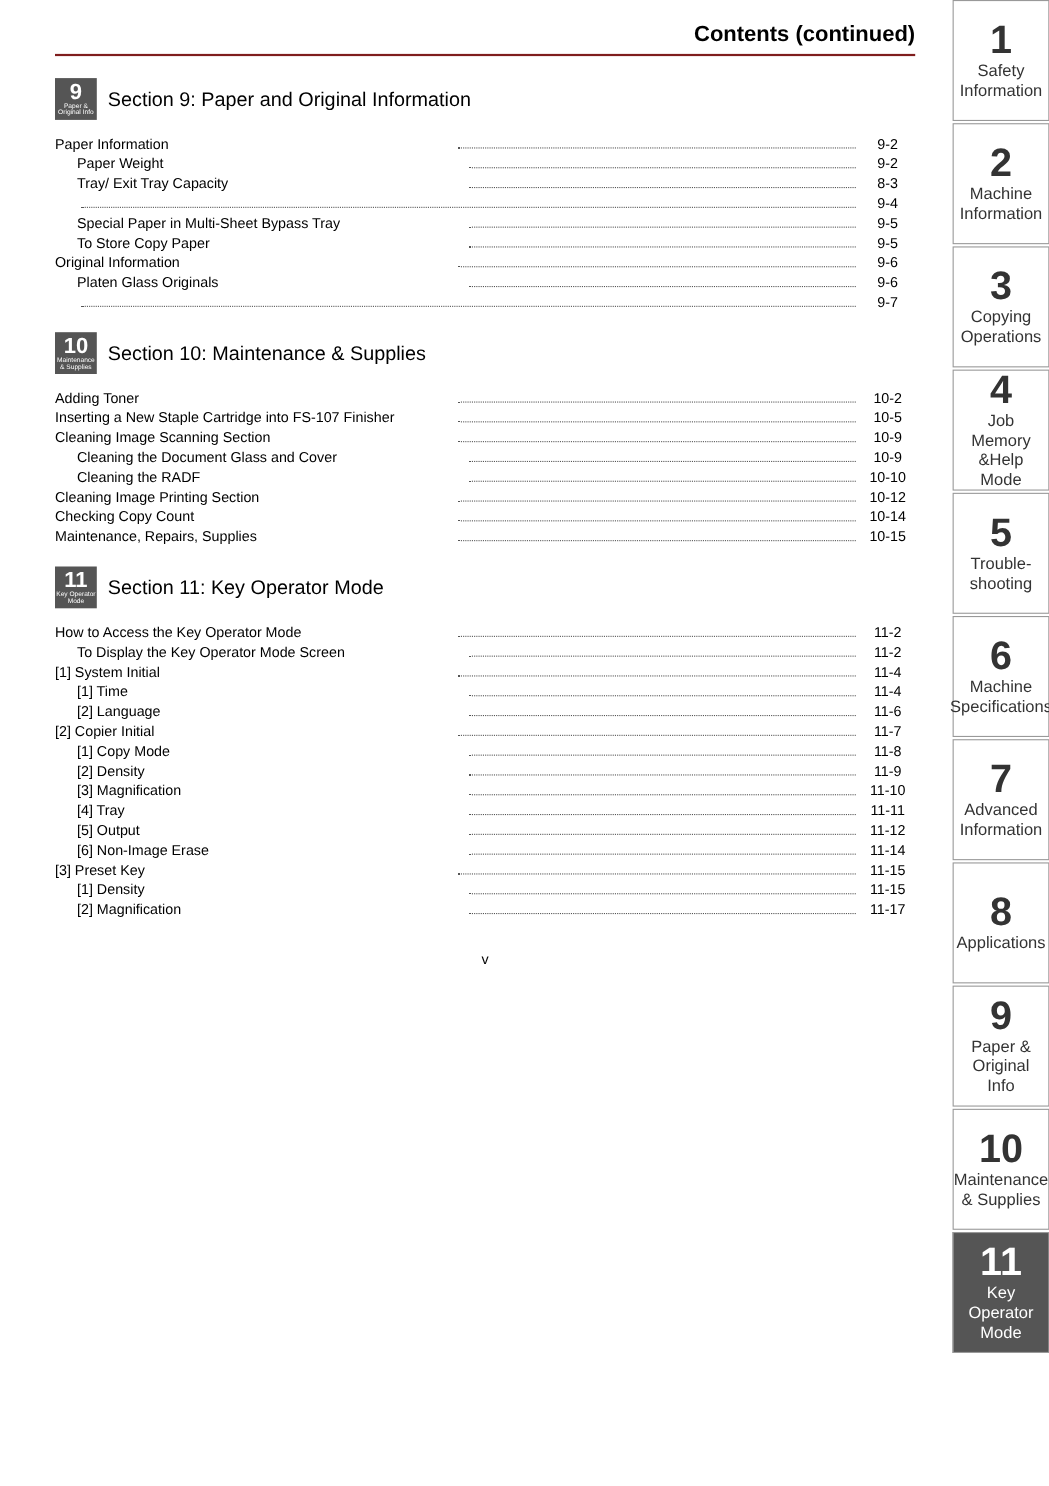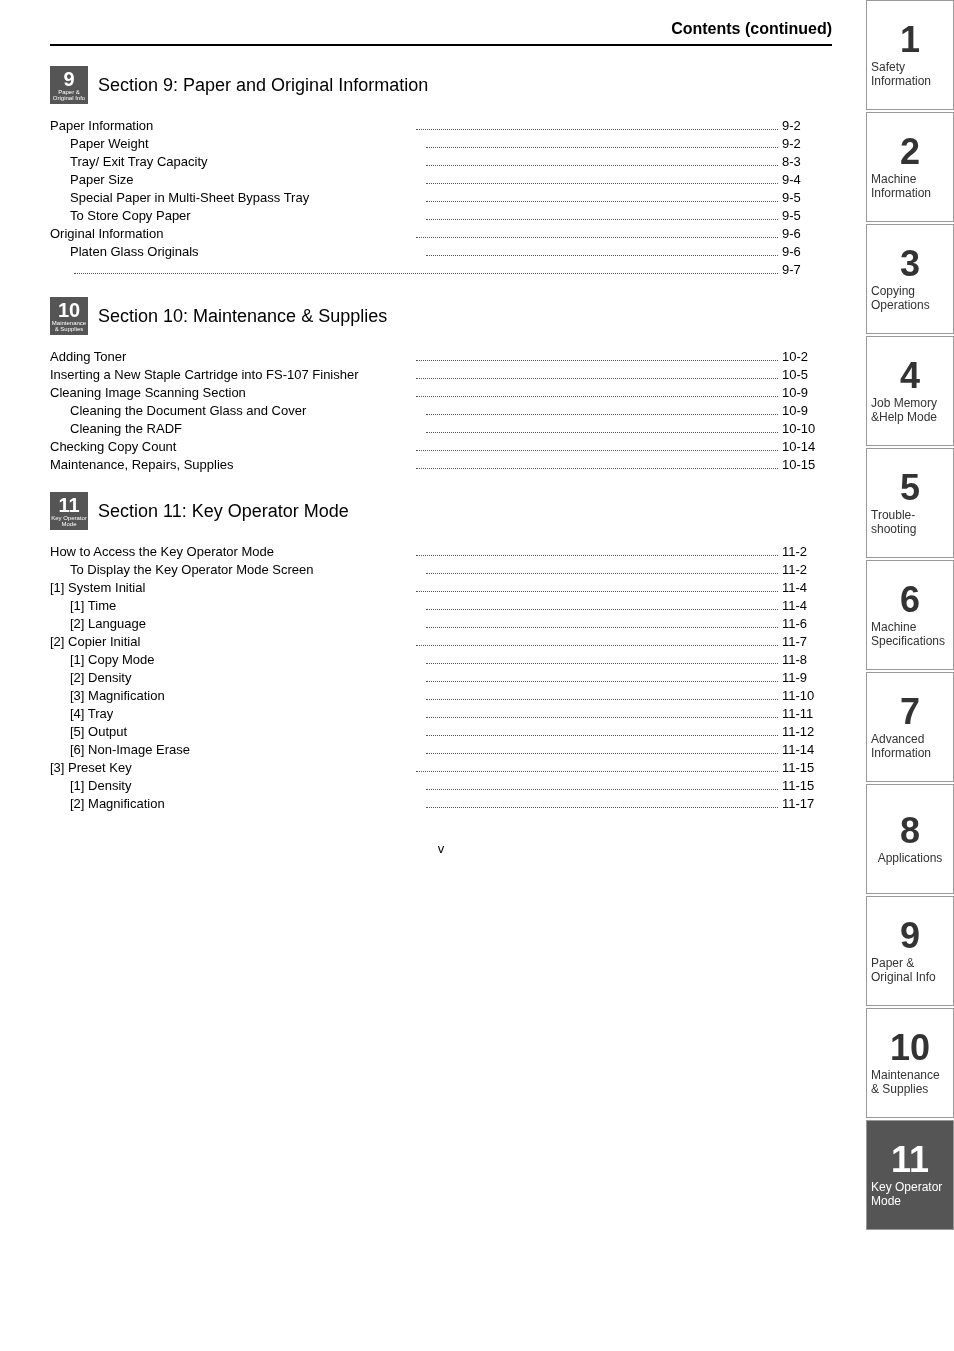--- a/index.html
+++ b/index.html
@@ -38,22 +38,23 @@
     }
 
     .sidebar-tab .tab-number {
       font-size: 36px;
       font-weight: bold;
       color: #333;
       line-height: 1;
     }
 
     .sidebar-tab .tab-label {
-      font-size: 12px;
+      font-size: 15px;
       color: #333;
+      text-align: center;
       line-height: 1.2;
       margin-top: 2px;
       padding: 0 4px;
     }
 
     .sidebar-tab.active {
       background: #555;
     }
     .sidebar-tab.active .tab-number,
     .sidebar-tab.active .tab-label {
@@ -62,24 +63,24 @@
 
     
     .main-content {
       margin-right: 92px;
       padding: 20px 30px 40px 50px;
     }
 
     
     .page-title {
       text-align: right;
-      font-size: 16px;
+      font-size: 20px;
       font-weight: bold;
       padding-bottom: 6px;
-      border-bottom: 2px solid #000000;
+      border-bottom: 2px solid #7f1d1d;
       margin-bottom: 8px;
     }
 
     
     .section-heading {
       display: flex;
       align-items: center;
       margin-bottom: 14px;
       margin-top: 20px;
     }
@@ -131,21 +132,21 @@
     .toc-entry .toc-dots {
       flex: 1;
       border-bottom: 1px dotted #555;
       margin: 0 4px;
       align-self: flex-end;
       margin-bottom: 3px;
       min-width: 20px;
     }
 
     .toc-entry .toc-page {
-      text-align: left;
+      text-align: center;
       white-space: nowrap;
       min-width: 50px;
     }
 
     .toc-indent1 { padding-left: 20px; }
 
     .section-divider {
       margin: 18px 0;
     }
 
@@ -239,21 +240,20 @@
         <span class="toc-text">Paper Weight</span>
         <span class="toc-dots"></span>
         <span class="toc-page">9-2</span>
       </div>
       <div class="toc-entry toc-indent1">
         <span class="toc-text">Tray/ Exit Tray Capacity</span>
         <span class="toc-dots"></span>
         <span class="toc-page">8-3</span>
       </div>
       <div class="toc-entry toc-indent1">
-        <span class="toc-text">Paper Size</span>
         <span class="toc-dots"></span>
         <span class="toc-page">9-4</span>
       </div>
       <div class="toc-entry toc-indent1">
         <span class="toc-text">Special Paper in Multi-Sheet Bypass Tray</span>
         <span class="toc-dots"></span>
         <span class="toc-page">9-5</span>
       </div>
       <div class="toc-entry toc-indent1">
         <span class="toc-text">To Store Copy Paper</span>
@@ -302,20 +302,25 @@
         <span class="toc-text">Cleaning the Document Glass and Cover</span>
         <span class="toc-dots"></span>
         <span class="toc-page">10-9</span>
       </div>
       <div class="toc-entry toc-indent1">
         <span class="toc-text">Cleaning the RADF</span>
         <span class="toc-dots"></span>
         <span class="toc-page">10-10</span>
       </div>
       <div class="toc-entry ">
+        <span class="toc-text">Cleaning Image Printing Section</span>
+        <span class="toc-dots"></span>
+        <span class="toc-page">10-12</span>
+      </div>
+      <div class="toc-entry ">
         <span class="toc-text">Checking Copy Count</span>
         <span class="toc-dots"></span>
         <span class="toc-page">10-14</span>
       </div>
       <div class="toc-entry ">
         <span class="toc-text">Maintenance, Repairs, Supplies</span>
         <span class="toc-dots"></span>
         <span class="toc-page">10-15</span>
       </div>
       <div class="section-divider"></div>

